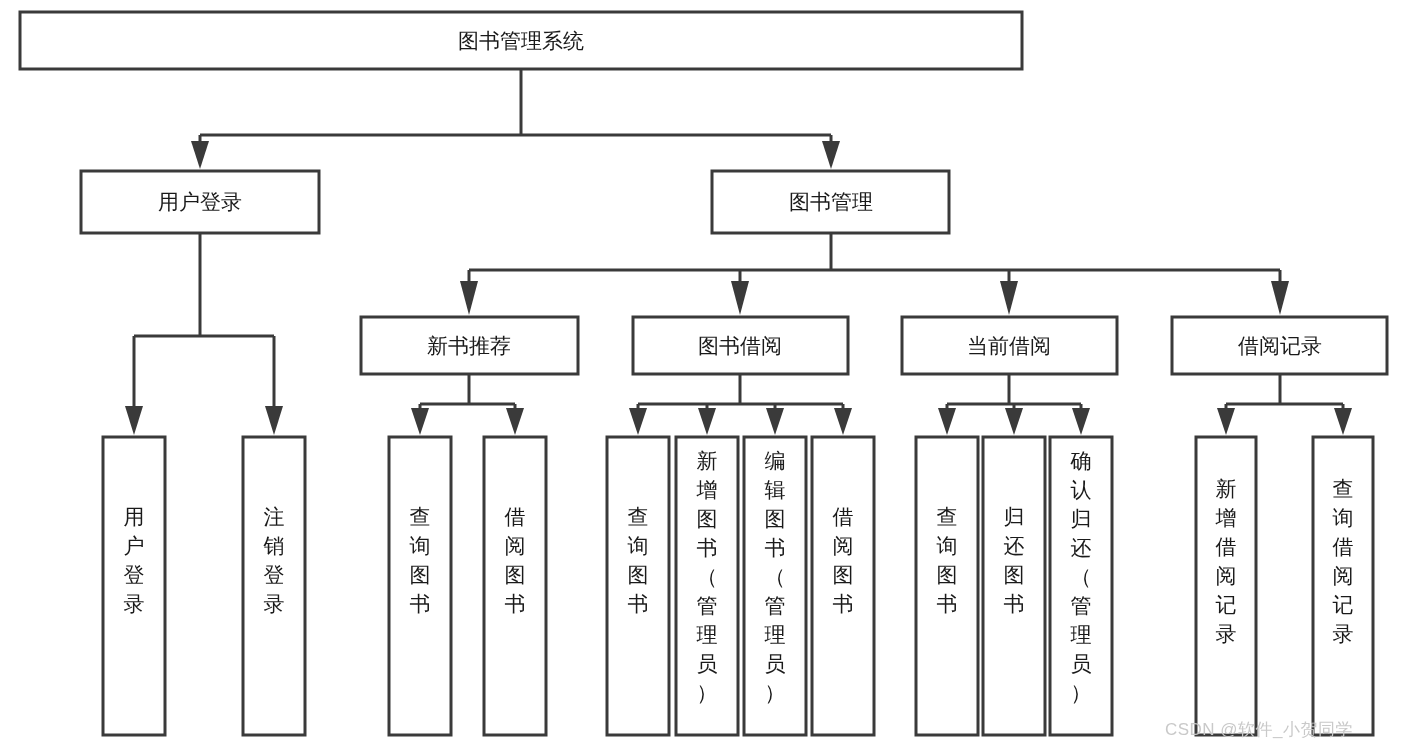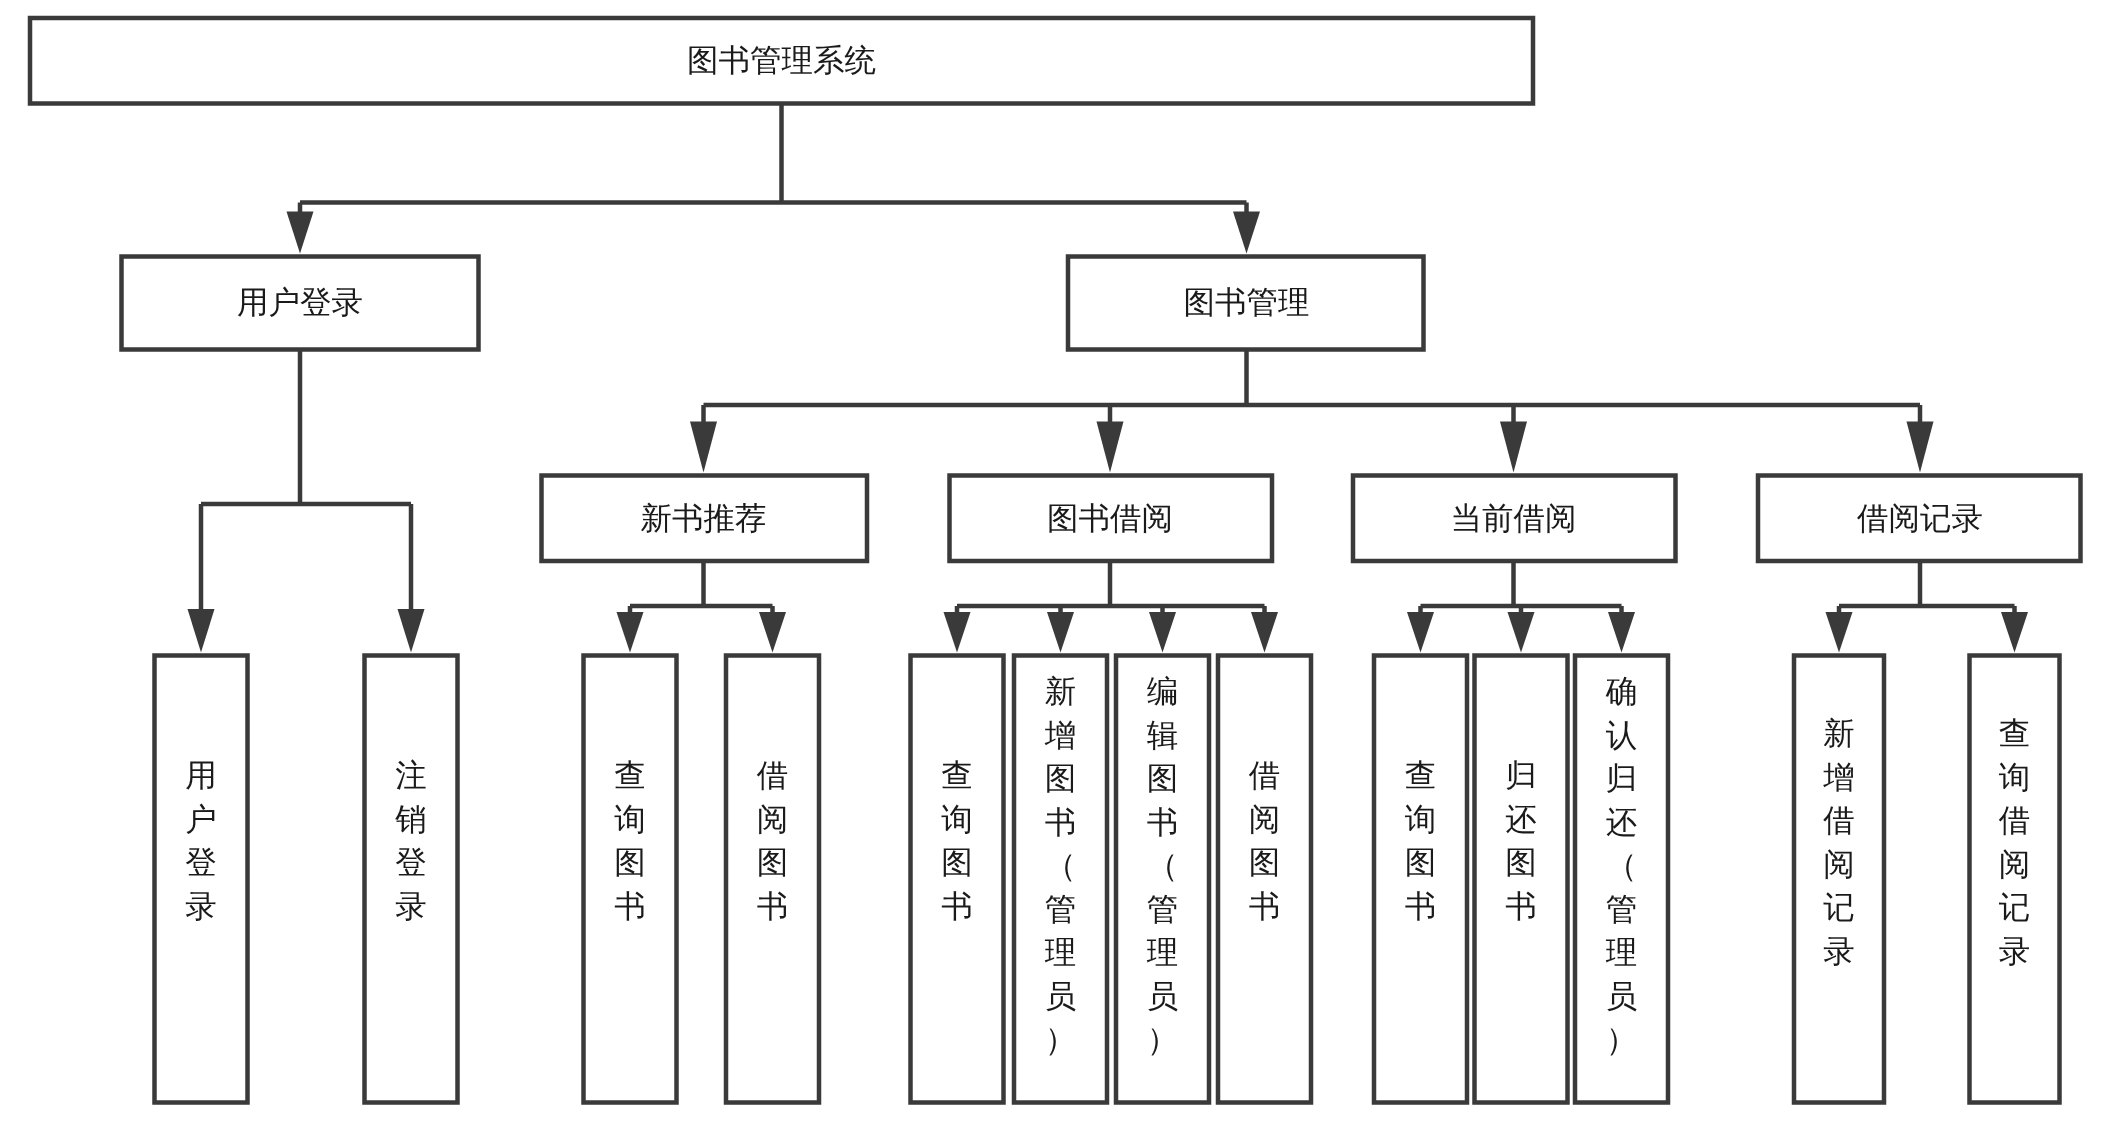--- a/index.html
+++ b/index.html
@@ -216,13 +216,14 @@
         <rect class="node-rect" x="1196" y="437" width="60" height="298"></rect>
         <text class="node-label-v" x="1226" y="496"><tspan x="1226" y="496">新</tspan><tspan x="1226" y="525">增</tspan><tspan x="1226" y="554">借</tspan><tspan x="1226" y="583">阅</tspan><tspan x="1226" y="612">记</tspan><tspan x="1226" y="641">录</tspan></text>
       </g>
       <g>
         <rect class="node-rect" x="1313" y="437" width="60" height="298"></rect>
         <text class="node-label-v" x="1343" y="496"><tspan x="1343" y="496">查</tspan><tspan x="1343" y="525">询</tspan><tspan x="1343" y="554">借</tspan><tspan x="1343" y="583">阅</tspan><tspan x="1343" y="612">记</tspan><tspan x="1343" y="641">录</tspan></text>
       </g>
     </g>
   </svg>
 
+  <div class="watermark">CSDN @软件_小贺同学</div>
 </div>
 
 </body></html>

